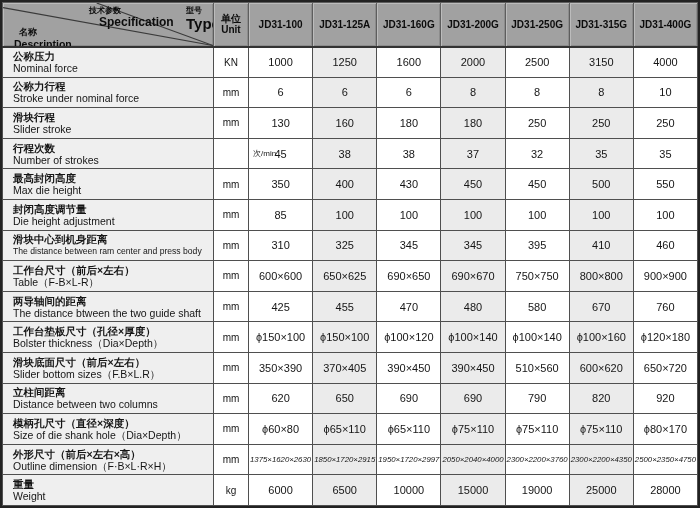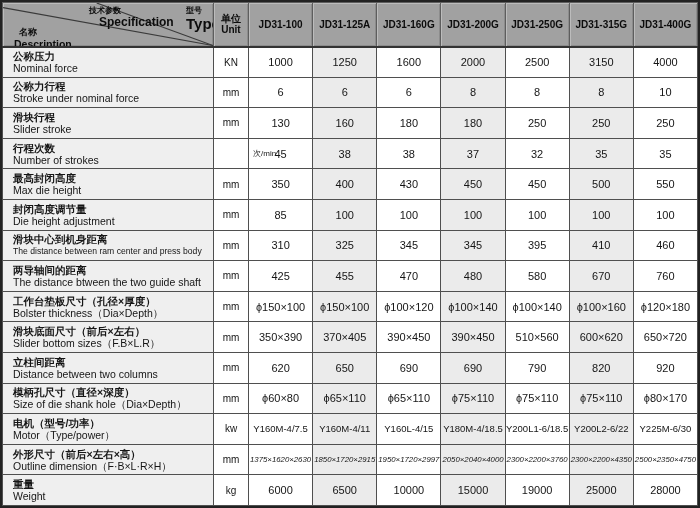--- a/index.html
+++ b/index.html
@@ -189,20 +189,34 @@
           <td class="val">310</td>
           <td class="val shade">325</td>
           <td class="val">345</td>
           <td class="val shade">345</td>
           <td class="val">395</td>
           <td class="val shade">410</td>
           <td class="val">460</td>
         </tr>
         <tr>
           <td class="desc">
+            <div class="zh">工作台尺寸（前后×左右）</div>
+            <div class="en">Table（F-B×L-R）</div>
+          </td>
+          <td class="unit">mm</td>
+          <td class="val">600×600</td>
+          <td class="val shade">650×625</td>
+          <td class="val">690×650</td>
+          <td class="val shade">690×670</td>
+          <td class="val">750×750</td>
+          <td class="val shade">800×800</td>
+          <td class="val">900×900</td>
+        </tr>
+        <tr>
+          <td class="desc">
             <div class="zh">两导轴间的距离</div>
             <div class="en">The distance btween the two guide shaft</div>
           </td>
           <td class="unit">mm</td>
           <td class="val">425</td>
           <td class="val shade">455</td>
           <td class="val">470</td>
           <td class="val shade">480</td>
           <td class="val">580</td>
           <td class="val shade">670</td>
@@ -256,34 +270,20 @@
             <div class="en">Size of die shank hole（Dia×Depth）</div>
           </td>
           <td class="unit">mm</td>
           <td class="val">ϕ60×80</td>
           <td class="val shade">ϕ65×110</td>
           <td class="val">ϕ65×110</td>
           <td class="val shade">ϕ75×110</td>
           <td class="val">ϕ75×110</td>
           <td class="val shade">ϕ75×110</td>
           <td class="val">ϕ80×170</td>
-        </tr>
-        <tr>
-          <td class="desc">
-            <div class="zh">电机（型号/功率）</div>
-            <div class="en">Motor（Type/power）</div>
-          </td>
-          <td class="unit">kw</td>
-          <td class="val sm">Y160M-4/7.5</td>
-          <td class="val shade sm">Y160M-4/11</td>
-          <td class="val sm">Y160L-4/15</td>
-          <td class="val shade sm">Y180M-4/18.5</td>
-          <td class="val sm">Y200L1-6/18.5</td>
-          <td class="val shade sm">Y200L2-6/22</td>
-          <td class="val sm">Y225M-6/30</td>
         </tr>
         <tr>
           <td class="desc">
             <div class="zh">外形尺寸（前后×左右×高）</div>
             <div class="en">Outline dimension（F·B×L·R×H）</div>
           </td>
           <td class="unit">mm</td>
           <td class="val xs">1375×1620×2630</td>
           <td class="val shade xs">1850×1720×2915</td>
           <td class="val xs">1950×1720×2997</td>

